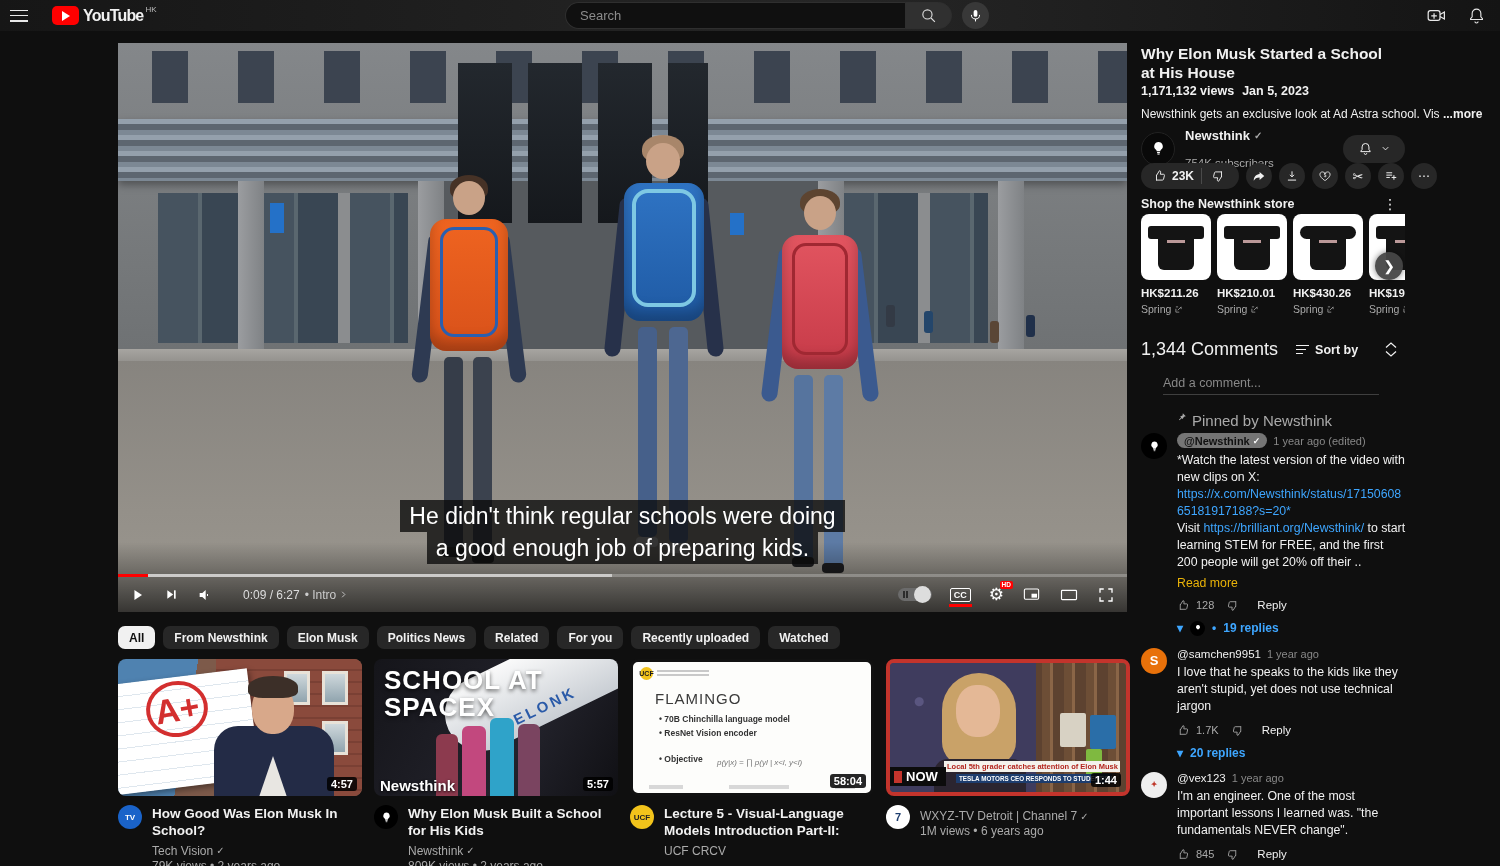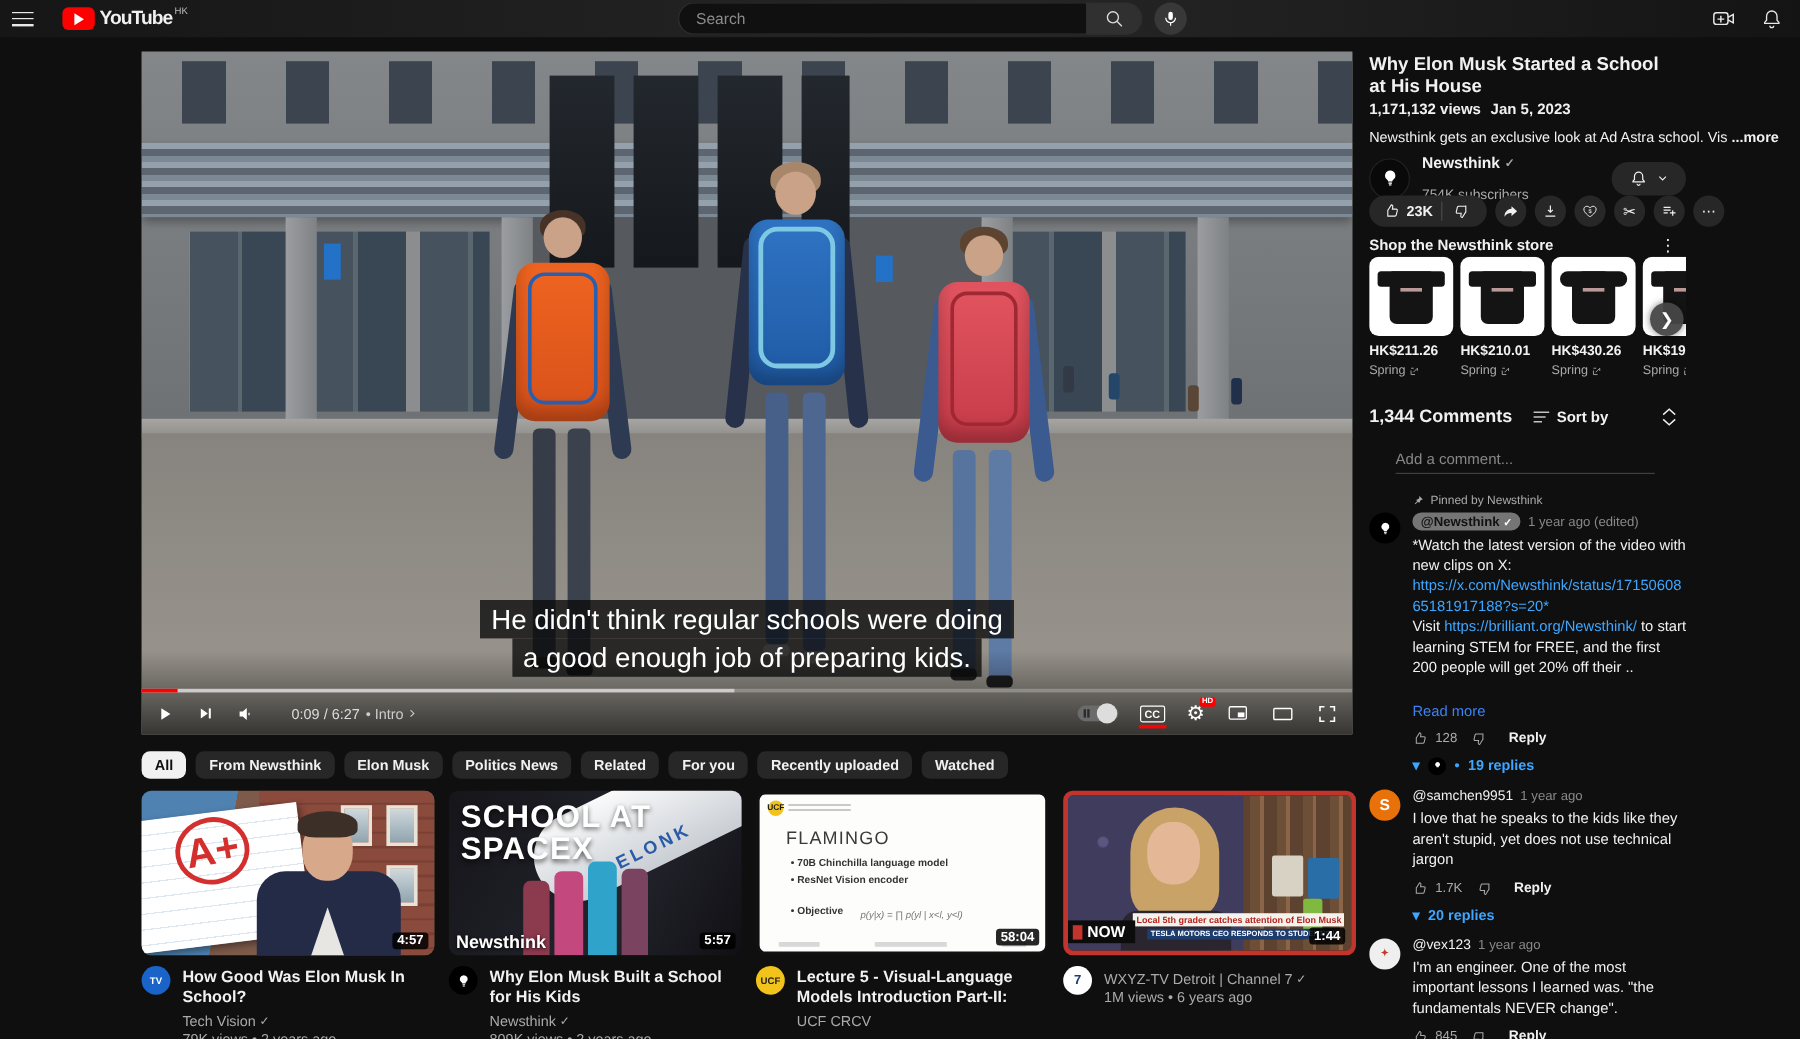--- a/index.html
+++ b/index.html
@@ -148,43 +148,43 @@
 .pimg{width:70px;height:66px;background:#fff;border-radius:8px;position:relative;overflow:hidden}
 .tee{position:absolute;left:17px;top:12px;width:36px;height:44px;background:#141414;border-radius:3px 3px 6px 6px}
 .tee:before{content:"";position:absolute;left:-10px;top:0;width:56px;height:13px;background:#141414;border-radius:3px}
 .tee:after{content:"";position:absolute;left:9px;top:14px;width:18px;height:2.5px;background:#b99}
 .hoodie .tee{border-radius:10px 10px 6px 6px}
 .hoodie .tee:before{border-radius:10px}
 .pprice{font-size:11.5px;font-weight:700;margin-top:7px}
 .pvendor{font-size:10.5px;color:#aaa;margin-top:4px;display:flex;align-items:center;gap:3px}
 .pnext{position:absolute;right:2px;top:38px;width:28px;height:28px;border-radius:50%;background:rgba(70,70,70,.95);color:#fff;display:flex;align-items:center;justify-content:center;font-size:14px;box-shadow:0 0 6px rgba(0,0,0,.5)}
 .sb-cmthead{position:absolute;top:339px;left:0;width:264px;display:flex;align-items:center}
-.cmtcount{font-size:15px;font-weight:700}
+.cmtcount{font-size:18px;font-weight:400}
 .sortby{display:flex;align-items:center;gap:6px;margin-left:18px;font-size:12.5px;font-weight:700}
 .sorticon{display:flex;flex-direction:column;gap:2.5px}
 .sorticon i{display:block;height:1.6px;background:#f1f1f1}
 .cnav{margin-left:auto;display:flex;flex-direction:column;gap:1px;align-items:center;padding-right:8px}
 .sb-add{position:absolute;top:372px;left:22px;width:216px}
 .sb-add input{width:100%;background:transparent;border:none;border-bottom:1px solid #3f3f3f;color:#eee;font-size:12.5px;padding:4px 0;outline:none;font-family:inherit}
 .sb-add input::placeholder{color:#888}
 .sb-comments{position:absolute;top:412px;left:0;width:266px;height:454px;overflow:hidden}
-.pinlabel{display:flex;align-items:flex-start;gap:5px;color:#aaa;font-size:10px;margin-left:36px;margin-bottom:4px}
+.pinlabel{display:flex;align-items:flex-start;gap:5px;color:#aaa;font-size:15px;margin-left:36px;margin-bottom:4px}
 .cmt{display:flex;gap:10px;margin-bottom:12px}
 .cav{width:26px;height:26px;border-radius:50%;flex:none;display:flex;align-items:center;justify-content:center;font-weight:700;font-size:13px}
 .cbody{flex:1;min-width:0}
 .chead{font-size:11.5px;display:flex;align-items:center;gap:6px}
 .cname{font-weight:400}
 .ctime{color:#888;font-size:11px}
 .ownerpill{background:#757575;color:#111;font-weight:700;font-size:11px;padding:1.5px 7px;border-radius:9px;display:flex;align-items:center;gap:3px}
 .ownerpill .vc{color:#fff;font-size:9px}
 .ctext{font-size:12.3px;line-height:1.38;margin-top:4px;word-break:break-word}
 .ctext a{color:#3ea6ff;text-decoration:none;word-break:break-all}
-.readmore{color:#3b82f6;font-size:12.3px;margin-top:21px}
+.readmore{color:#eab308;font-size:12.3px;margin-top:5px}
 .cacts{display:flex;align-items:center;gap:6px;margin-top:9px;color:#aaa;font-size:11px}
-.cacts .rep{color:#f1f1f1;font-weight:700;font-size:11.5px;margin-left:12px}
+.cacts .rep{color:#f1f1f1;font-weight:400;font-size:11.5px;margin-left:12px}
 .creplies{color:#3ea6ff;font-weight:700;font-size:12px;margin-top:9px;display:flex;align-items:center;gap:7px}
 .minibulb{width:15px;height:15px;border-radius:50%;background:#000;display:flex;align-items:center;justify-content:center}
 </style>
 </head>
 <body>
 
 <div class="topbar">
   <div class="burger">
       <i></i>
       <i></i>

